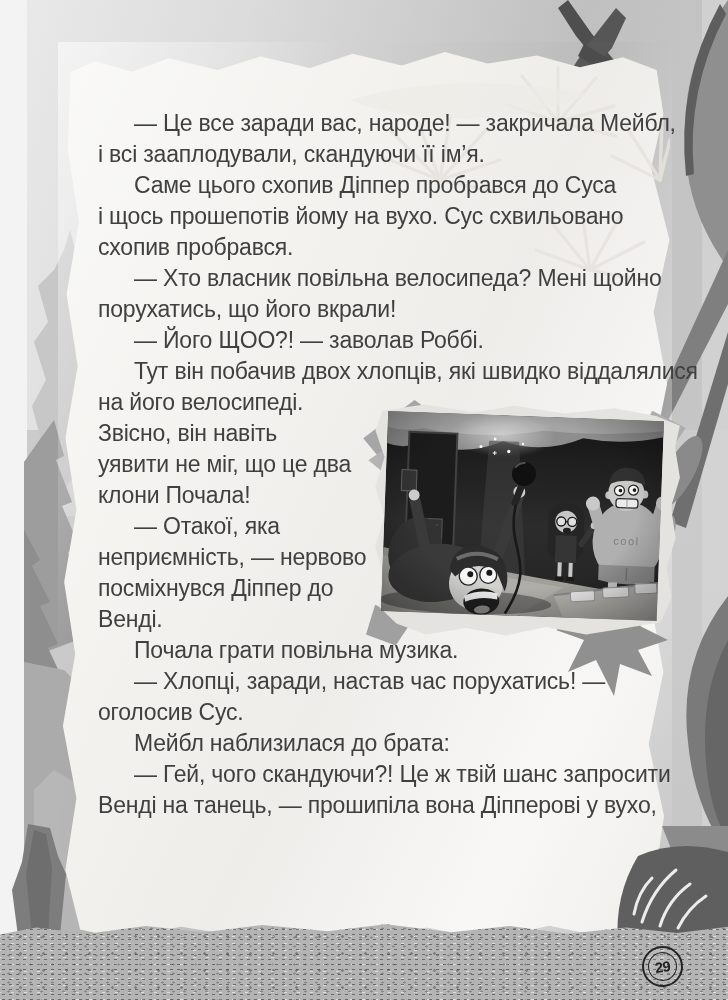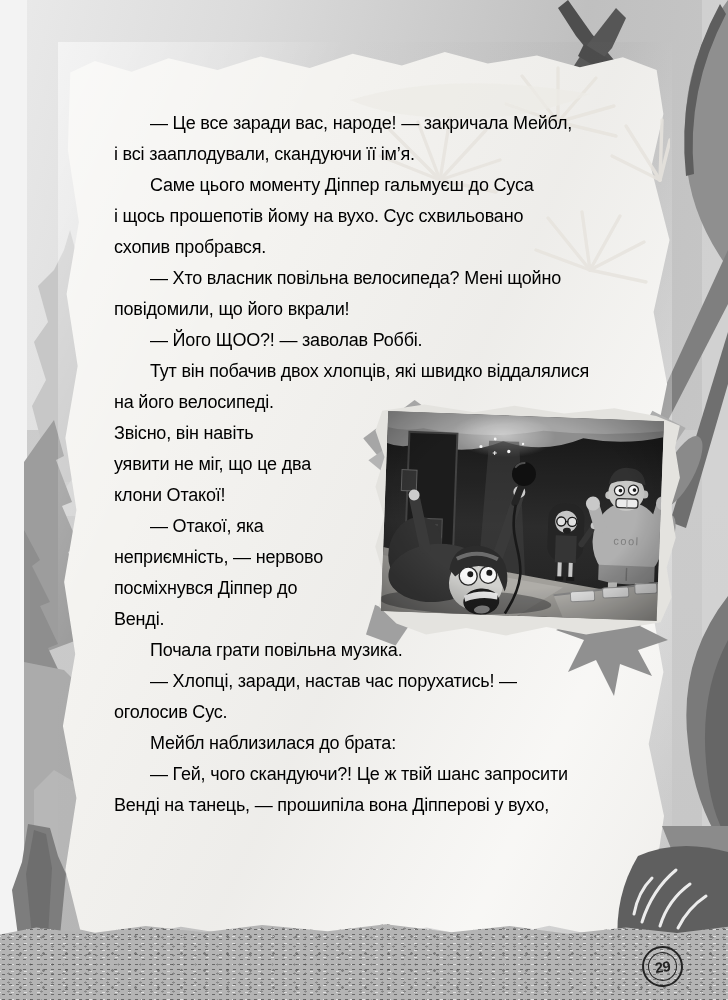--- a/index.html
+++ b/index.html
@@ -25,22 +25,22 @@
       98.6% 70%,96.2% 78%,98.7% 86%,97.2% 93%,99% 98.5%,90% 99.6%,80% 98.2%,70% 99.7%,
       60% 98.4%,50% 99.8%,40% 98.6%,30% 99.4%,20% 98.3%,10% 99.6%,3.6% 98.6%,
       1.2% 92%,3% 84%,0.8% 76%,2.8% 68%,1% 60%,3% 52%,1.2% 44%,3.2% 36%,1.4% 28%,3.4% 20%,1.6% 12%);}
   #paper-sheen{left:58px;top:42px;width:614px;height:900px;pointer-events:none;
     background:linear-gradient(115deg,rgba(255,255,255,.55) 0%,rgba(255,255,255,0) 28%,
       rgba(120,120,120,.05) 55%,rgba(255,255,255,.35) 80%,rgba(160,160,160,.06) 100%);
     clip-path:inherit;}
 
   
   #text-block{left:98px;top:108px;width:560px;}
-  .tl{height:31px;line-height:31px;font-size:18px;letter-spacing:-.2px;color:#000000;
-      white-space:nowrap;margin-left:16px;}
+  .tl{height:31px;line-height:31px;font-size:23px;letter-spacing:-.2px;color:#404040;
+      white-space:nowrap;}
   .tl.ind{padding-left:36px;}
 
   
   #scrap-star{left:556px;top:564px;width:124px;height:132px;}
   #photo-wrap{left:360px;top:402px;width:322px;height:252px;transform:rotate(2.1deg);}
 
   
   #trunk{left:12px;top:824px;width:54px;height:112px;}
   #bush{left:608px;top:826px;width:120px;height:118px;}
   #grain{left:0;top:922px;width:728px;height:78px;background-color:#b4b4b4;
@@ -130,31 +130,31 @@
         <path d="M370,120 L372,60"></path>
         <path d="M370,120 L380,80"></path>
       </g>
   </g>
   <path fill="#edebe6" d="M60,40 Q160,10 300,34 Q240,60 170,58 Q100,58 60,40 Z" opacity=".7"></path>
 </svg>
 
 <div class="abs" id="text-block">
   <div class="tl ind">— Це все заради вас, народе! — закричала Мейбл,</div>
   <div class="tl">і всі зааплодували, скандуючи її ім’я.</div>
-  <div class="tl ind">Саме цього моменту Діппер гальмуєш до Суса</div>
+  <div class="tl ind">Саме цього схопив Діппер пробрався до Суса</div>
   <div class="tl">і щось прошепотів йому на вухо. Сус схвильовано</div>
   <div class="tl">схопив пробрався.</div>
   <div class="tl ind">— Хто власник повільна велосипеда? Мені щойно</div>
-  <div class="tl">повідомили, що його вкрали!</div>
+  <div class="tl">порухатись, що його вкрали!</div>
   <div class="tl ind">— Його ЩОО?! — заволав Роббі.</div>
   <div class="tl ind">Тут він побачив двох хлопців, які швидко віддалялися</div>
   <div class="tl">на його велосипеді.</div>
   <div class="tl">Звісно, він навіть</div>
   <div class="tl">уявити не міг, що це два</div>
-  <div class="tl">клони Отакої!</div>
+  <div class="tl">клони Почала!</div>
   <div class="tl ind">— Отакої, яка</div>
   <div class="tl">неприємність, — нервово</div>
   <div class="tl">посміхнувся Діппер до</div>
   <div class="tl">Венді.</div>
   <div class="tl ind">Почала грати повільна музика.</div>
   <div class="tl ind">— Хлопці, заради, настав час порухатись! —</div>
   <div class="tl">оголосив Сус.</div>
   <div class="tl ind">Мейбл наблизилася до брата:</div>
   <div class="tl ind">— Гей, чого скандуючи?! Це ж твій шанс запросити</div>
   <div class="tl">Венді на танець, — прошипіла вона Діпперові у вухо,</div>

